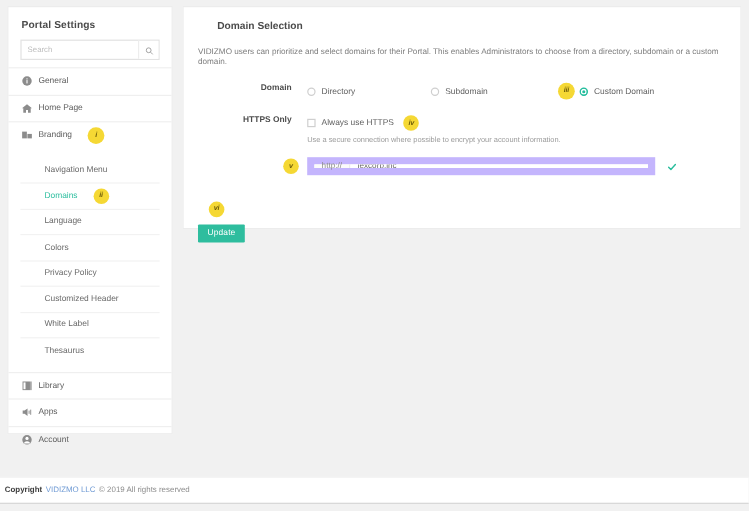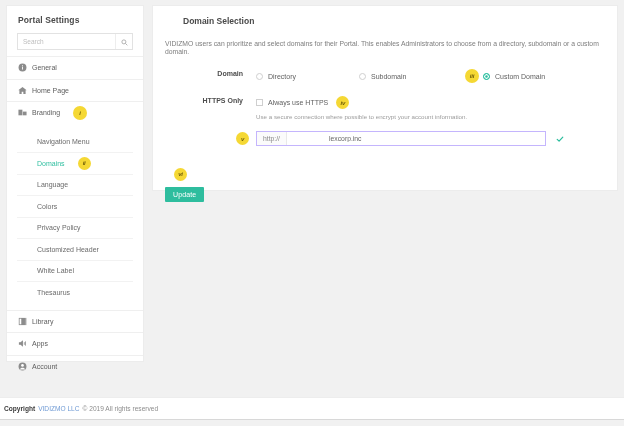--- a/index.html
+++ b/index.html
@@ -115,22 +115,21 @@
     position: absolute;
     left: 152px; top: 5px;
     width: 466px; height: 186px;
     background: #ffffff;
     border: 1px solid #ececec;
   }
   .content-title {
     font-size: 8.5px;
     font-weight: bold;
     color: #4a4a4a;
-    padding: 10px 0 0 14px;
-    margin-left: 16px;
+    padding: 10px 0 0 28px;
   }
   .content-desc {
     font-size: 6.8px;
     color: #7d7d7d;
     padding: 14px 12px 0 12px;
     line-height: 1.2;
   }
 
   .form-row {
     display: flex;
@@ -206,22 +205,21 @@
     flex: 0 0 91px;
     display: flex;
     justify-content: flex-end;
     padding-right: 7px;
   }
   .input-group {
     display: flex;
     height: 15px;
     flex: 1;
     max-width: 290px;
-    border: 1px solid #c4b5fd;
-    gap: 36px;
+    border: 6px solid #c4b5fd;
   }
   .input-addon {
     display: flex; align-items: center;
     padding: 0 6px;
     background: #fbfbfb;
     border-right: 1px solid #e9e9e9;
     font-size: 6.8px;
     color: #8b8b8b;
   }
   .url-input {

